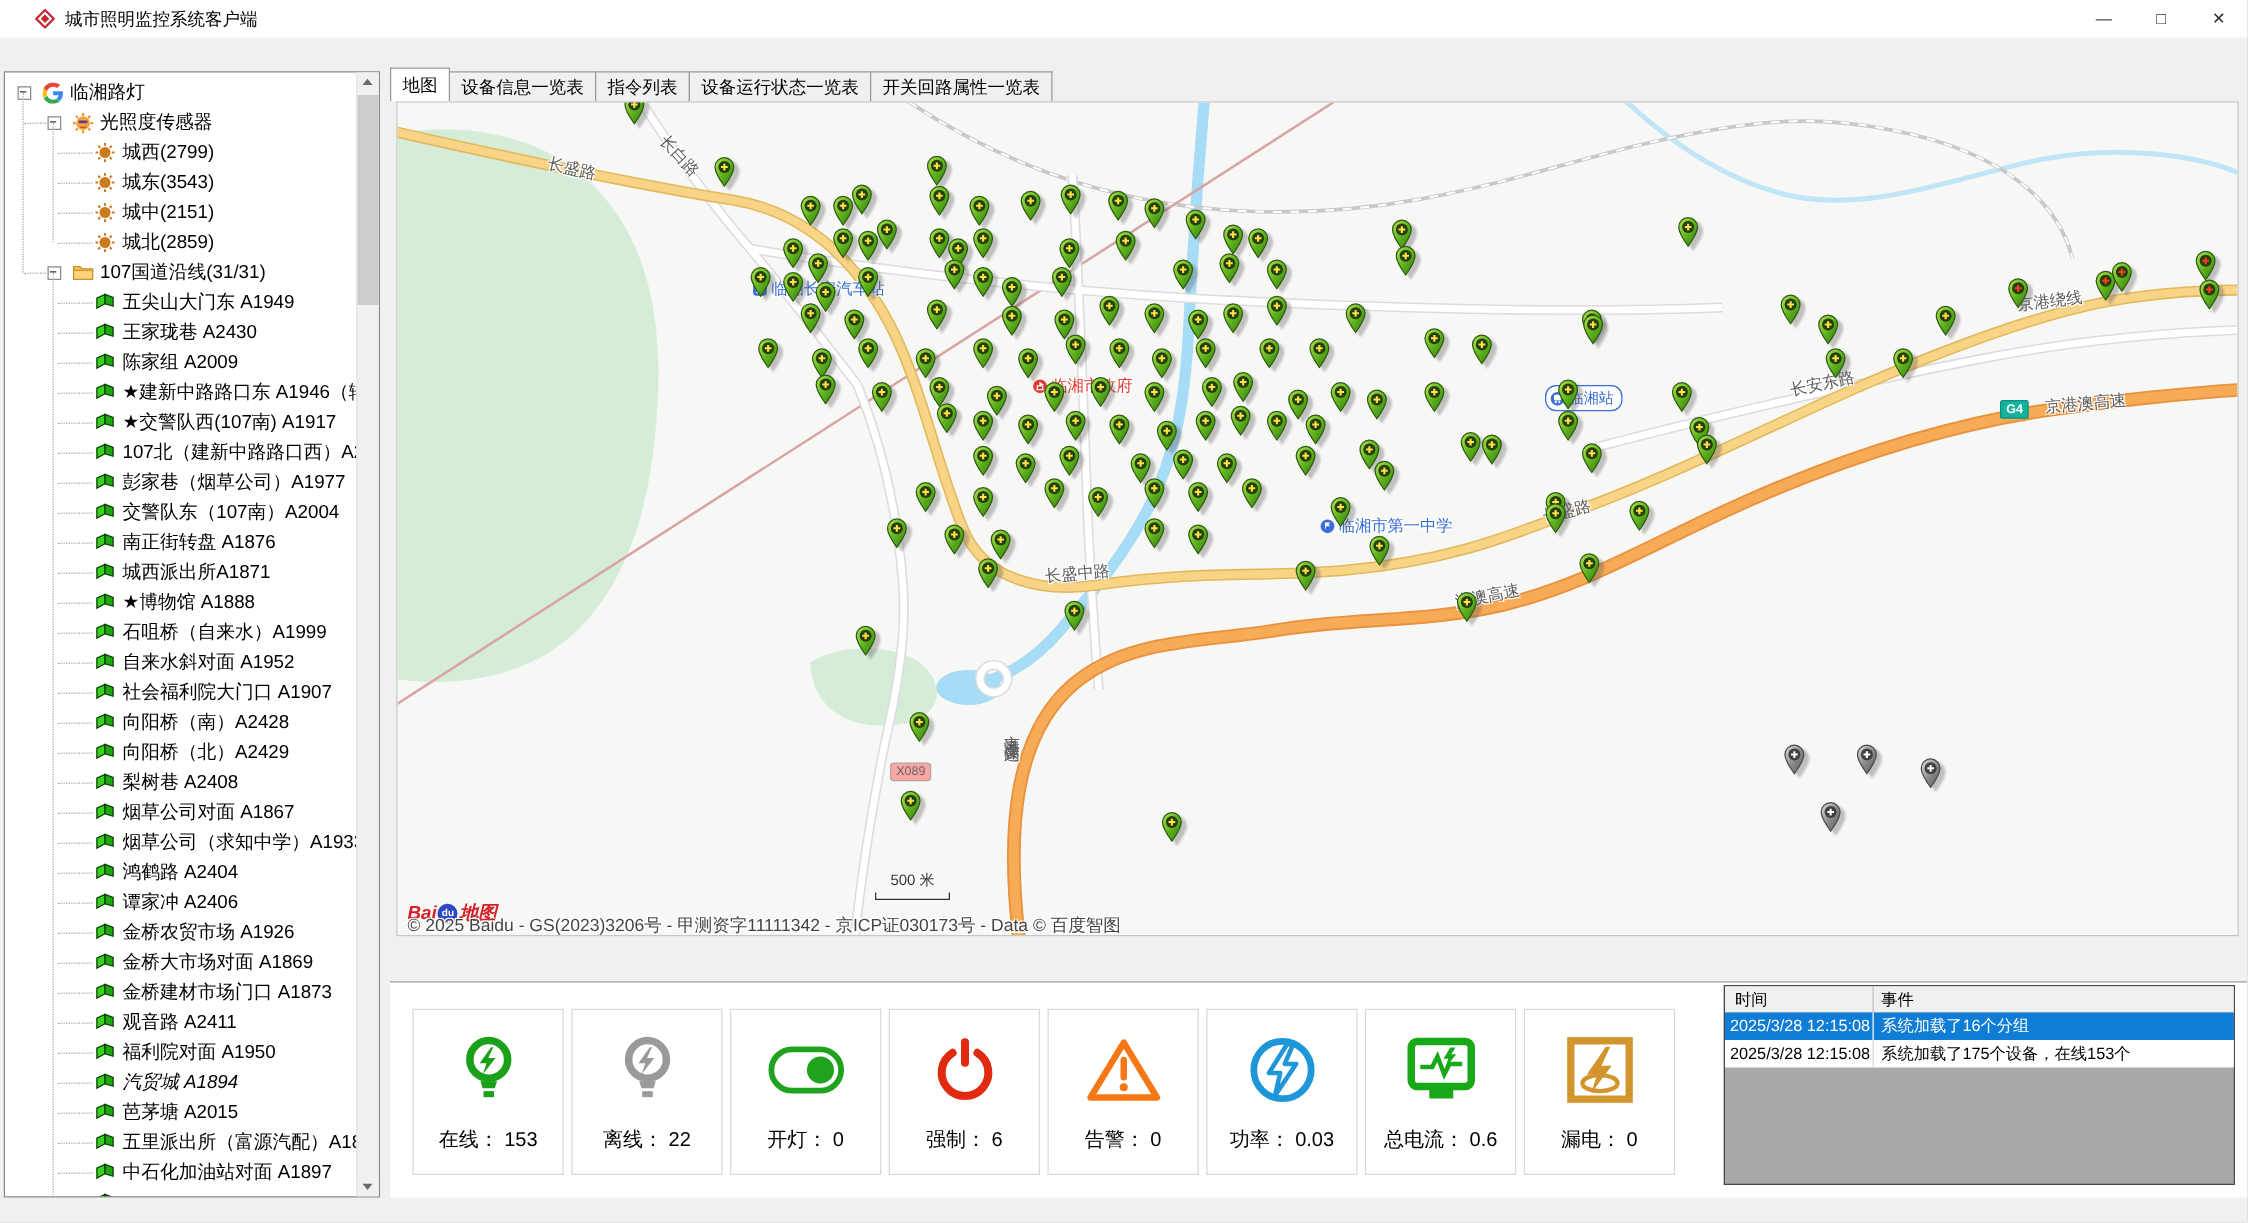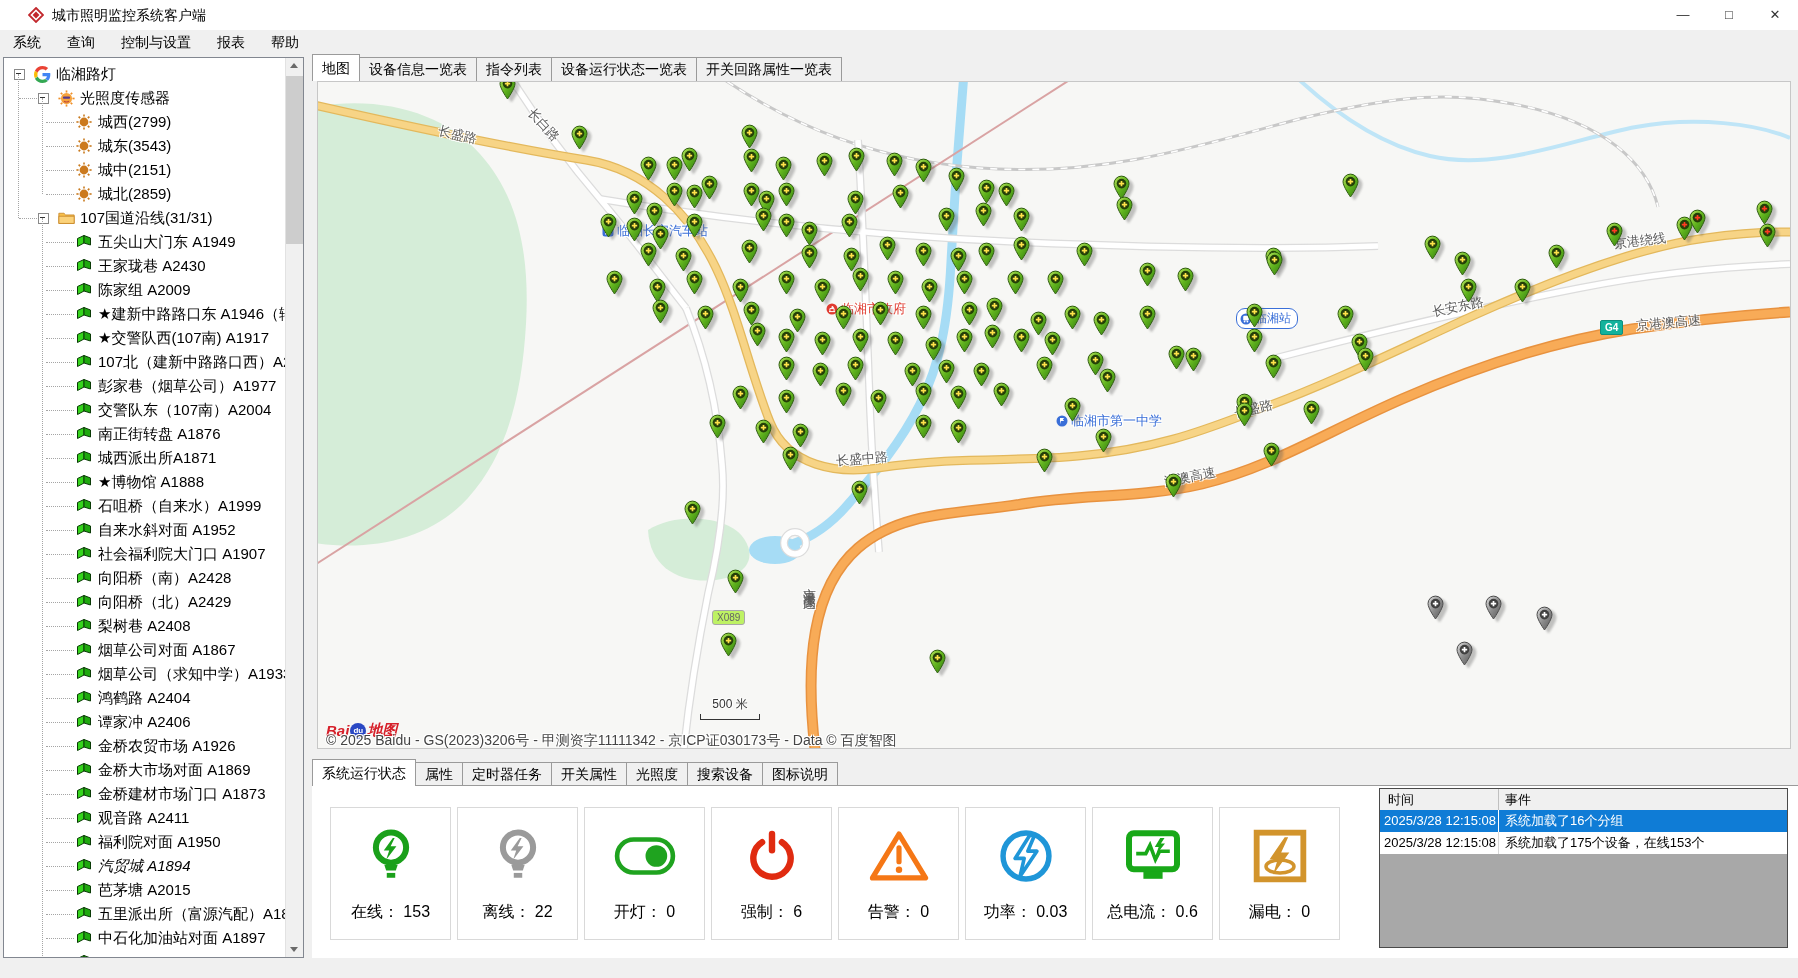--- a/index.html
+++ b/index.html
@@ -34,21 +34,21 @@
   .main-tabs{position:absolute;left:312px;top:57px;height:24px;display:flex;align-items:flex-end;}
   .tab{font-size:14px;padding:2px 9px;background:#f0f0f0;border:1px solid #9a9a9a;border-bottom:none;height:19px;line-height:19px;cursor:pointer;}
   .tab+.tab{margin-left:-1px;}
   .tab.active{background:#fff;height:22px;line-height:22px;position:relative;z-index:2;}
   
   .map{position:absolute;left:317px;top:81px;width:1472px;height:666px;background:#f7f7f5;overflow:hidden;border:1px solid #c7c7c7;box-sizing:content-box;}
   .map-svg{position:absolute;left:0;top:0;}
   .mlabel{position:absolute;white-space:nowrap;font-size:13px;color:#5c5c5c;
           text-shadow:1px 1px 0 #fff,-1px -1px 0 #fff,1px -1px 0 #fff,-1px 1px 0 #fff;z-index:3;}
   .mlabel.vroad{writing-mode:vertical-rl;letter-spacing:2px;}
-  .mlabel.badge-white{background:#bef264;border:1px solid #a8a8a8;border-radius:3px;font-size:10px;color:#666;padding:0 4px;text-shadow:none;line-height:13px;}
+  .mlabel.badge-white{background:#fca5a5;border:1px solid #a8a8a8;border-radius:3px;font-size:10px;color:#666;padding:0 4px;text-shadow:none;line-height:13px;}
   .mlabel.badge-g4{background:#12b29c;color:#fff;font-size:10px;font-weight:bold;padding:0 4px;border-radius:2px;border:1px solid #0e8f7d;text-shadow:none;line-height:13px;}
   .mlabel.poi-bus,.mlabel.poi-school{color:#3a6fd8;display:flex;align-items:center;gap:3px;}
   .mlabel.poi-gov{color:#e03b30;display:flex;align-items:center;gap:3px;}
   .mlabel.poi-metro{background:#fff;border:1px solid #3a6fd8;border-radius:9px;color:#3a6fd8;
           padding:1px 6px 1px 3px;display:flex;align-items:center;gap:3px;font-size:12px;text-shadow:none;}
   .pin{position:absolute;width:19px;height:25px;z-index:5;filter:drop-shadow(4px 3px 1px rgba(90,90,90,.35));cursor:pointer;}
   .map-attrib{position:absolute;left:8px;bottom:8px;z-index:6;}
   .logo{display:flex;align-items:center;font-weight:bold;font-size:15px;}
   .logo .bai,.logo .ditu{color:#d6202a;font-style:italic;}
   .logo .paw{width:16px;height:16px;border-radius:50%;background:#2a48c4;color:#fff;font-size:8px;font-style:normal;
@@ -90,27 +90,20 @@
           <path d="M8 1 L15 8 L8 15 L1 8 Z" fill="none" stroke="#c2282d" stroke-width="1.8"></path>
           <path d="M8 4.6 L11.4 8 L8 11.4 L4.6 8 Z" fill="#c2282d"></path>
         </svg>
     </span>
     <span class="title">城市照明监控系统客户端</span>
     <span class="winbtn min">—</span>
     <span class="winbtn max">□</span>
     <span class="winbtn close">✕</span>
   </div>
 
-  <div class="menubar">
-    <span class="menuitem">系统</span>
-    <span class="menuitem">查询</span>
-    <span class="menuitem">控制与设置</span>
-    <span class="menuitem">报表</span>
-    <span class="menuitem">帮助</span>
-  </div>
 
   <div class="tree-panel">
     <div class="tree-body" id="tree-body">
         <div class="trow" style="top: 4px;">
           <span class="exp" style="left: 10px;"></span>
           <span class="ticon" style="left: 30px;"><svg width="17" height="17" viewBox="0 0 48 48">
               <path fill="#EA4335" d="M24 9.5c3.5 0 6.6 1.2 9.1 3.2l6.8-6.8C35.7 2.3 30.2 0 24 0 14.6 0 6.5 5.4 2.6 13.2l7.9 6.1C12.4 13.2 17.7 9.5 24 9.5z"></path>
               <path fill="#4285F4" d="M46.1 24.5c0-1.6-.1-3.1-.4-4.5H24v9h12.4c-.5 2.9-2.2 5.4-4.7 7l7.6 5.9c4.4-4.1 6.8-10.1 6.8-17.4z"></path>
               <path fill="#FBBC05" d="M10.5 28.7c-.5-1.5-.8-3-.8-4.7s.3-3.2.8-4.7l-7.9-6.1C.9 16.5 0 20.1 0 24s.9 7.5 2.6 10.8l7.9-6.1z"></path>
               <path fill="#34A853" d="M24 48c6.2 0 11.4-2 15.2-5.6l-7.6-5.9c-2 1.4-4.6 2.2-7.6 2.2-6.3 0-11.6-3.7-13.5-8.9l-7.9 6.1C6.5 42.6 14.6 48 24 48z"></path>
@@ -1311,29 +1304,20 @@
           <span class="ditu">地图</span>
       </span>
     </div>
     <div class="scalebar">
       <span>500 米</span>
       <div class="tick"></div>
     </div>
     <div class="copyright">© 2025 Baidu - GS(2023)3206号 - 甲测资字11111342 - 京ICP证030173号 - Data © 百度智图</div>
   </div>
 
-  <div class="bottom-tabs">
-    <span class="tab active">系统运行状态</span>
-    <span class="tab">属性</span>
-    <span class="tab">定时器任务</span>
-    <span class="tab">开关属性</span>
-    <span class="tab">光照度</span>
-    <span class="tab">搜索设备</span>
-    <span class="tab">图标说明</span>
-  </div>
   <div class="bottom-panel"></div>
   <div id="cards-row">
       <div class="card" style="left: 330px;">
         <span class="cicon">
           <svg width="58" height="58" viewBox="0 0 48 48">
             <circle cx="24" cy="17" r="12.5" fill="none" stroke="#1aa01a" stroke-width="5"></circle>
             <path d="M25.5 9 L18 19.5 h4.5 L20 27 l8.5 -11 h-4.8 l3.3 -7z" fill="#1aa01a"></path>
             <path d="M18.5 31.5 h11 l-1.5 4.5 h-8z" fill="#1aa01a"></path>
             <rect x="20.5" y="38" width="7" height="4" fill="#1aa01a"></rect>
           </svg>

